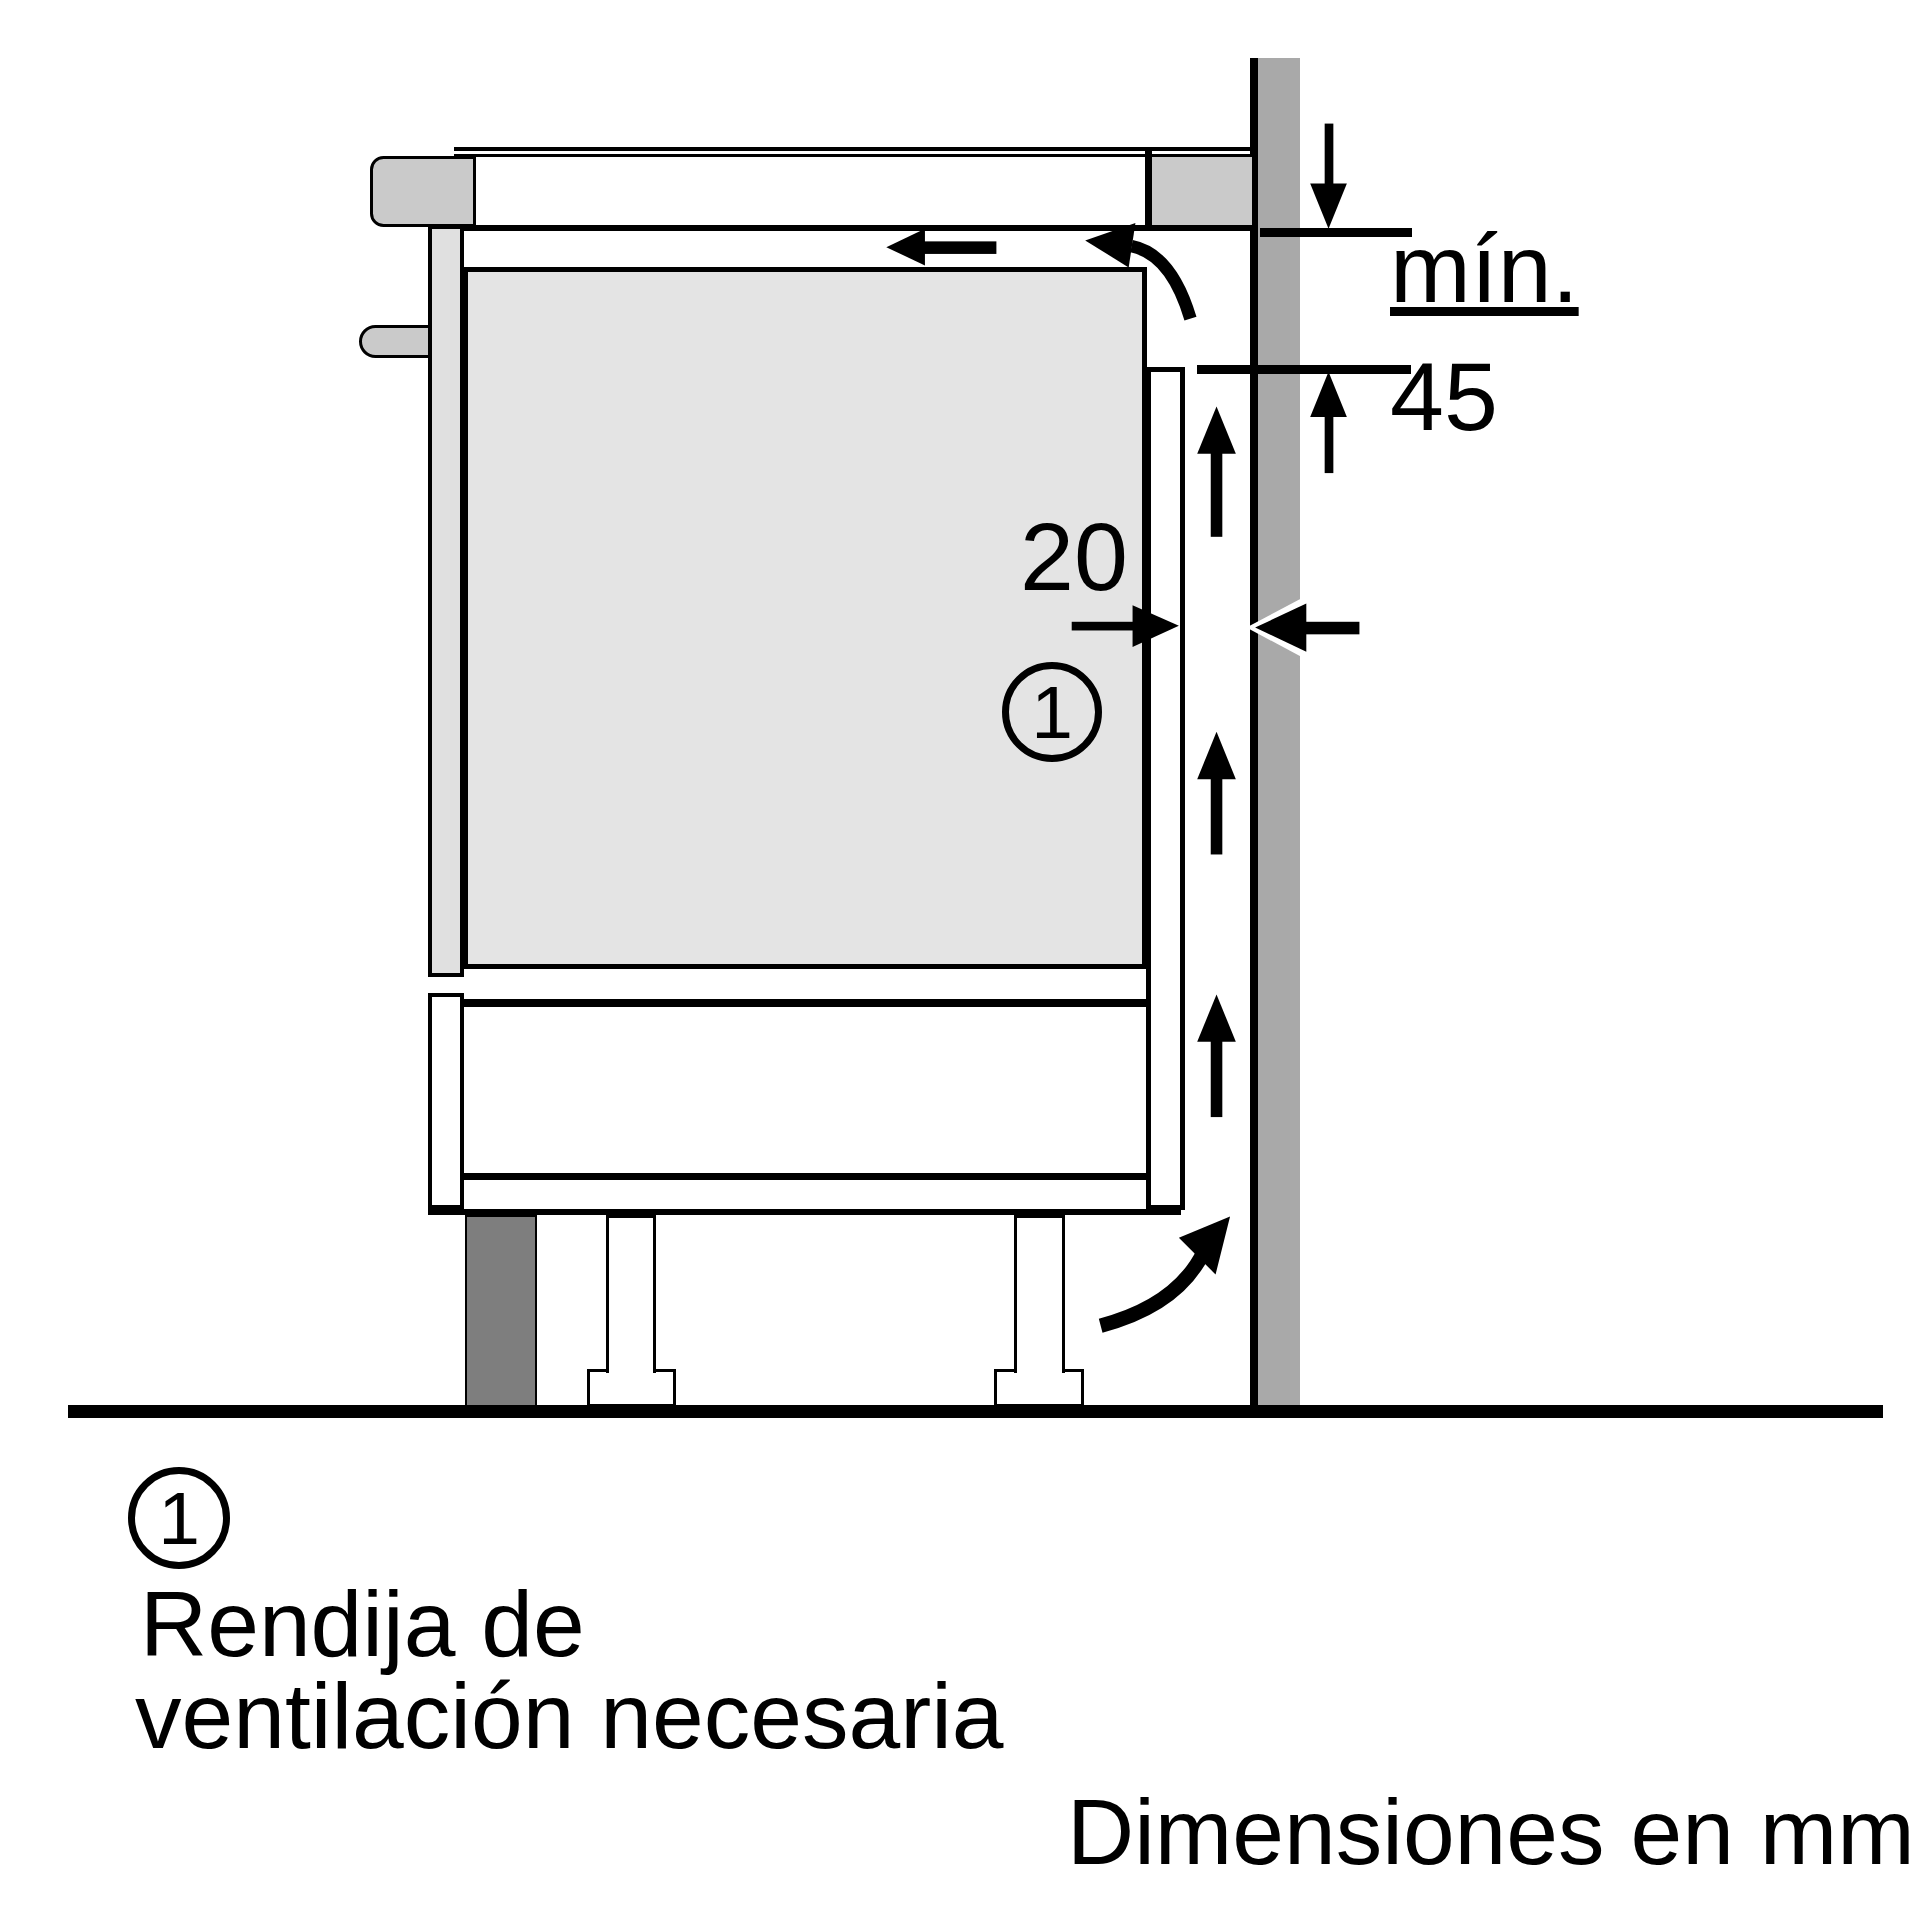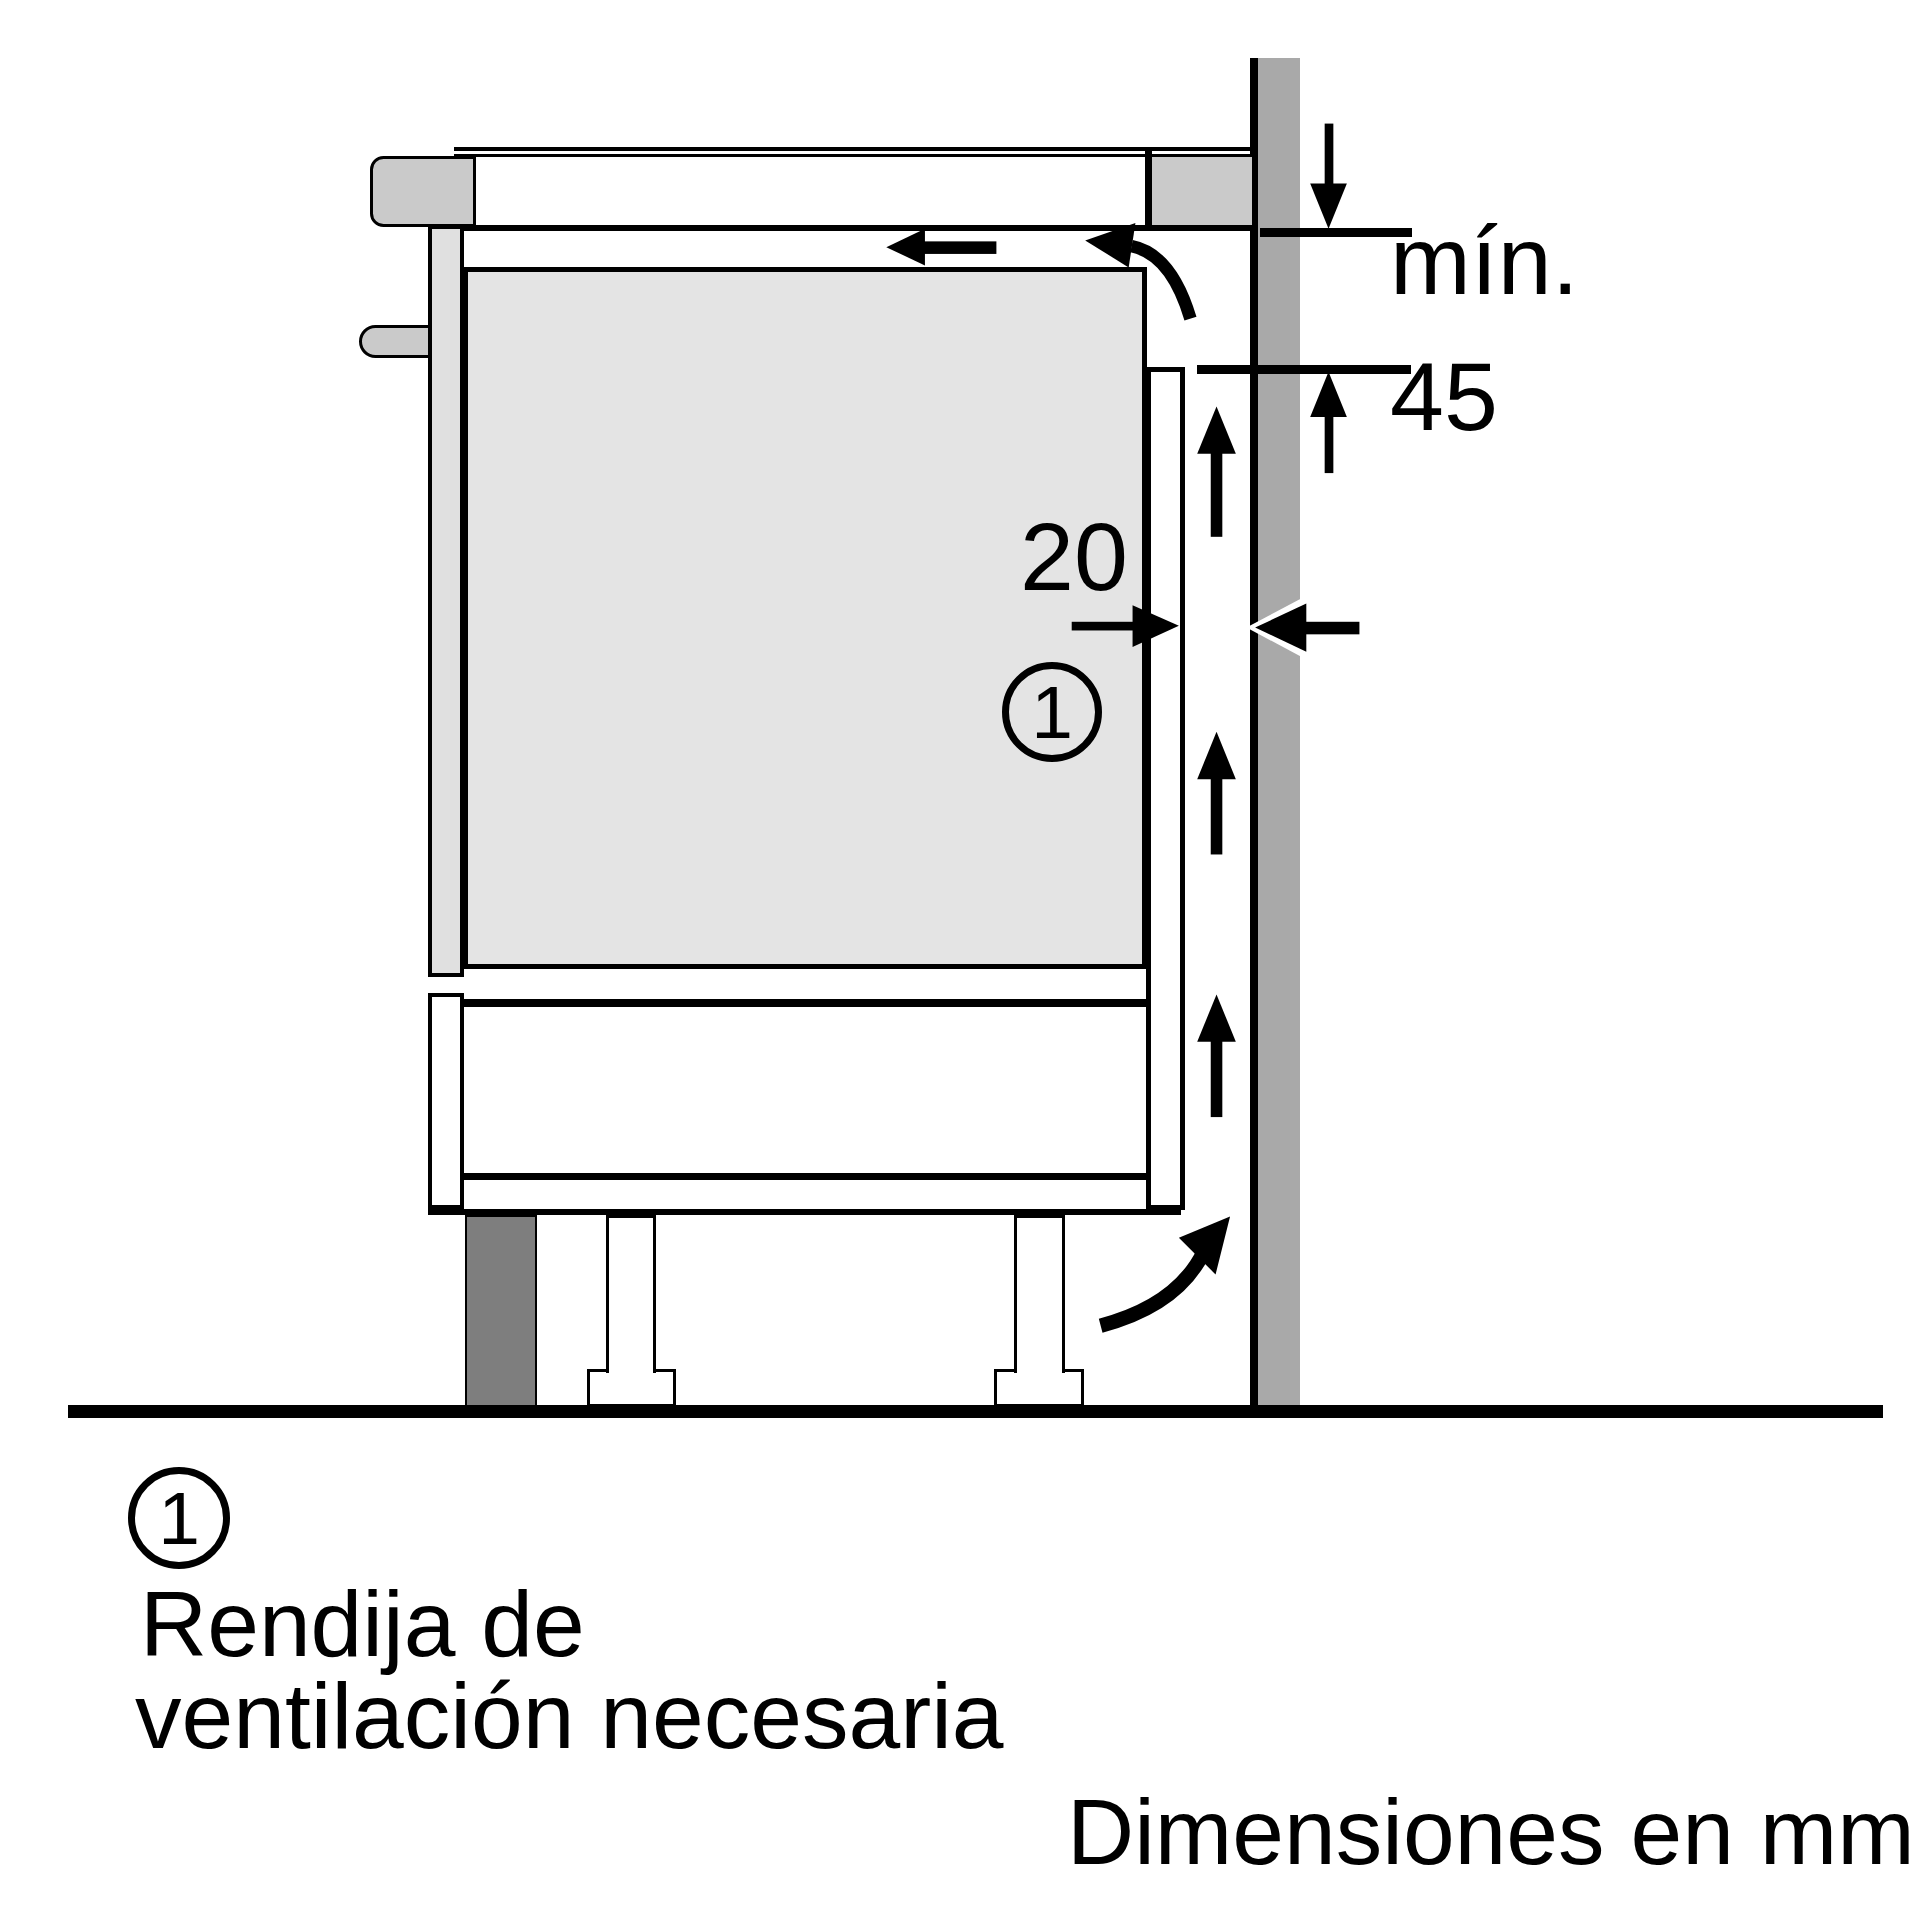--- a/index.html
+++ b/index.html
@@ -35,21 +35,21 @@
   .foot-base{top:1369px;height:38px;background:#fff;border:3.9px solid var(--c-line,#000);}
   .foot-stem{top:1215px;height:158px;background:#fff;border:3.9px solid var(--c-line,#000);border-bottom:none;}
   .f1b{left:587px;width:89px;} .f1s{left:606px;width:50px;}
   .f2b{left:994px;width:90px;} .f2s{left:1014px;width:51px;}
   .tick{height:8.7px;}
   .tick1{left:1260px;top:228px;width:152px;}
   .tick2{left:1197px;top:365px;width:214px;}
   
   .oven-label{left:481px;top:307px;font-size:74px;line-height:82px;white-space:pre;}
   .dim{font-size:97px;line-height:97px;white-space:nowrap;}
-  .lbl-min{left:1390px;top:212px;}
+  .lbl-min{left:1390px;top:220px;text-decoration:underline;}
   .lbl-45{left:1390px;top:348px;}
   .lbl-20{left:1020px;top:508px;}
   .callout{width:100px;height:100px;border:7.7px solid var(--c-line,#000);border-radius:50%;
            display:flex;align-items:center;justify-content:center;font-size:75px;background:transparent;}
   .callout-diagram{left:1002px;top:662px;}
   .callout-legend{left:128px;top:1467px;width:102px;height:102px;}
   .legend-line{font-size:93px;line-height:93px;white-space:nowrap;}
   .legend1{left:140px;top:1578px;}
   .legend2{left:135px;top:1670px;}
   .footer-note{left:1067px;top:1786px;font-size:93px;line-height:93px;white-space:nowrap;}

